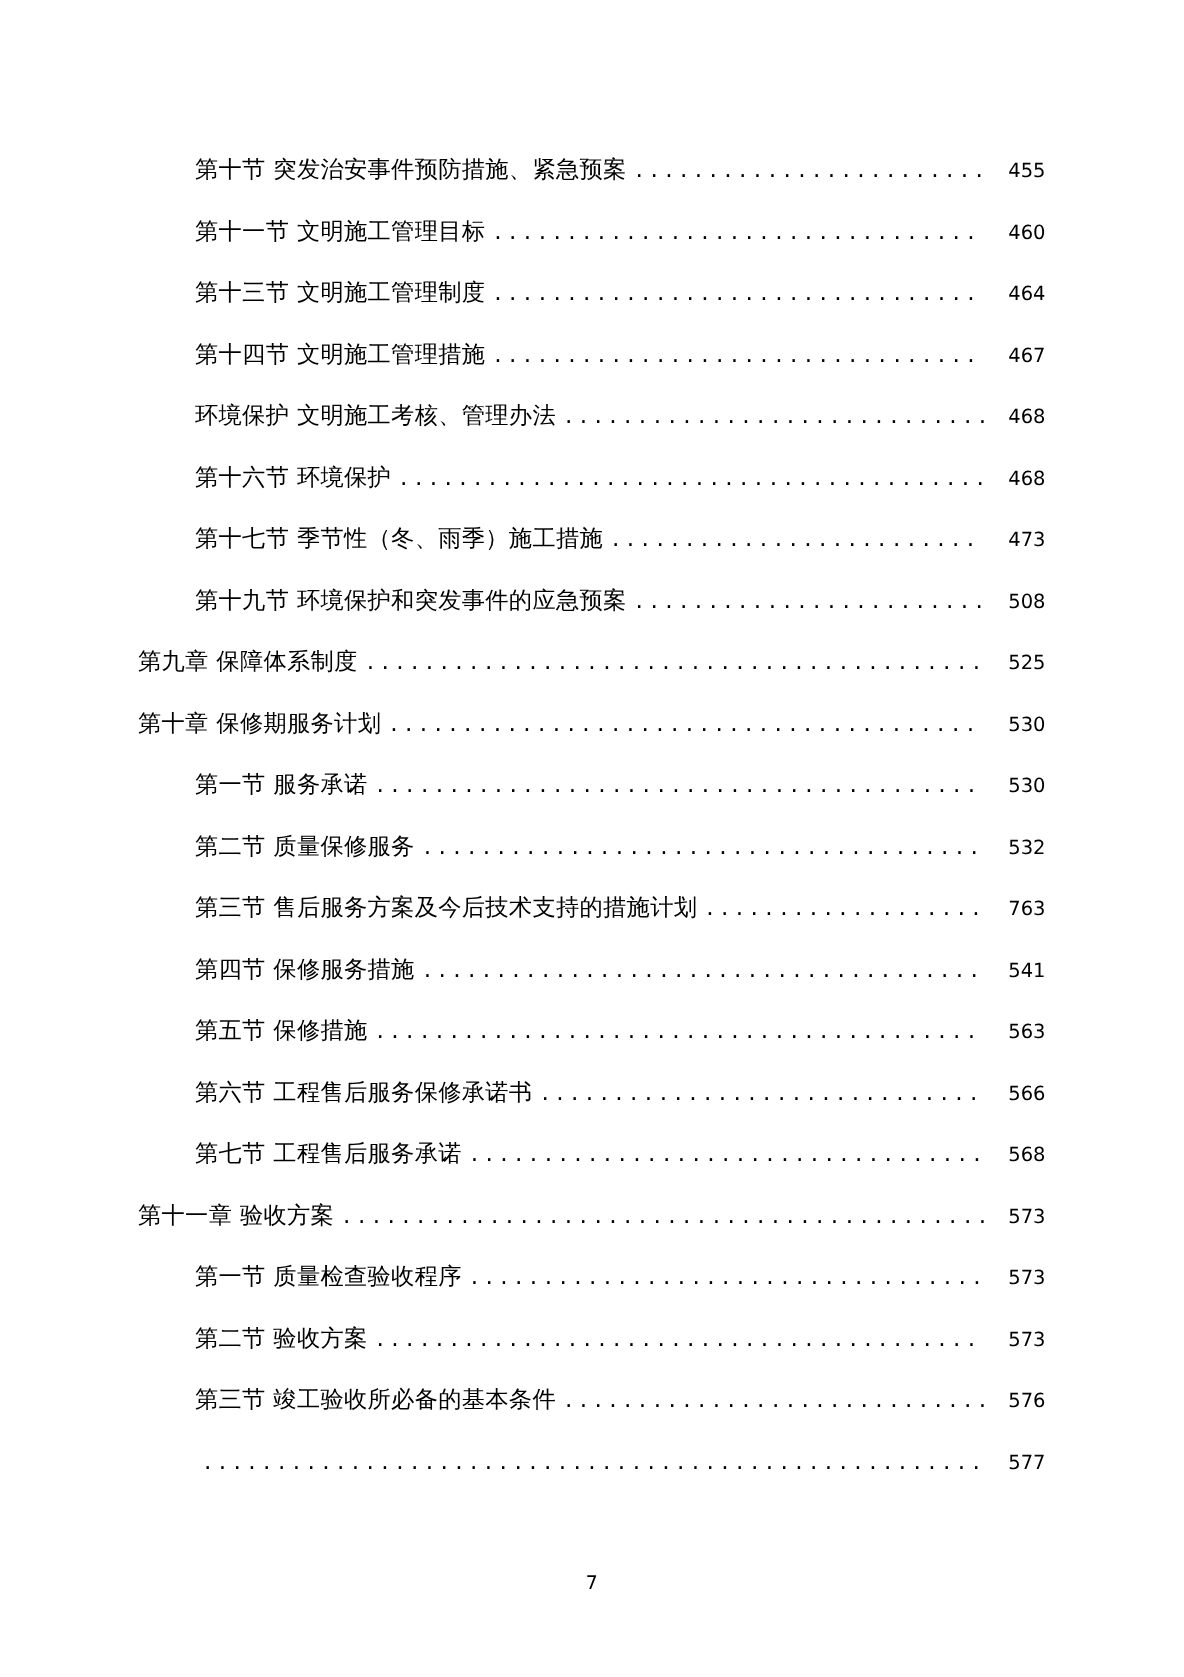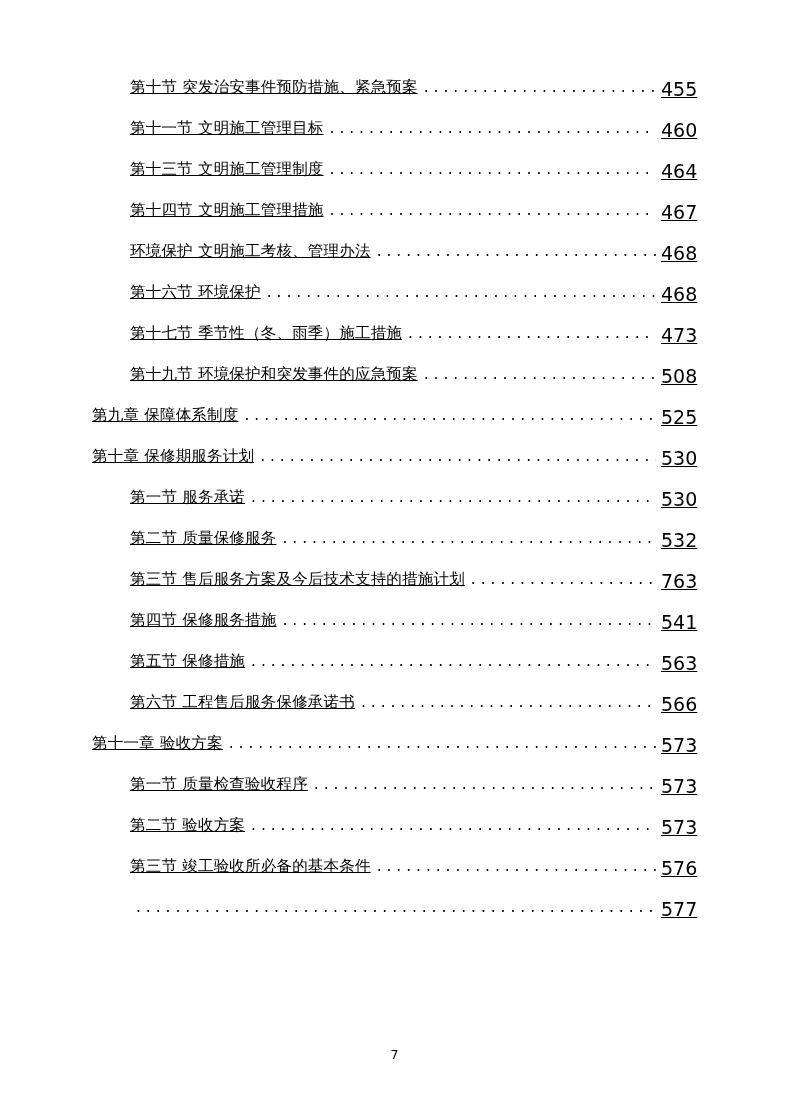--- a/index.html
+++ b/index.html
@@ -22,26 +22,25 @@
     box-sizing: border-box;
     padding: 80px 92px 0 92px;
   }
   .toc {
     list-style: none;
     margin: 0;
     padding: 0;
   }
   .toc-entry {
     display: flex;
-    align-items: flex-start;
+    align-items: flex-end;
     font-size: 15.5px;
     line-height: 1;
     height: 41px;
     white-space: nowrap;
-    text-decoration: underline;
   }
   .toc-entry .label {
     flex: 0 0 auto;
     letter-spacing: 0.2px;
   }
   .toc-entry .dots {
     flex: 1 1 auto;
     overflow: hidden;
     margin: 0 5px 0 6px;
     position: relative;
@@ -54,21 +53,21 @@
     bottom: 0;
     font-size: 15.5px;
     letter-spacing: 0px;
     white-space: nowrap;
     color: #000;
   }
   .toc-entry .page-num {
     flex: 0 0 auto;
     width: 36px;
     text-align: right;
-    font-size: 19px;
+    font-size: 13px;
   }
   
   .lvl-0 { padding-left: 0px; }
   .lvl-1 { padding-left: 38px; }
 
   .footer {
     position: absolute;
     left: 0;
     right: 0;
     bottom: 56px;
@@ -155,20 +154,25 @@
       <li class="toc-entry lvl-1">
         <span class="label">第五节  保修措施</span>
         <span class="dots"></span>
         <span class="page-num">563</span>
       </li>
       <li class="toc-entry lvl-1">
         <span class="label">第六节  工程售后服务保修承诺书</span>
         <span class="dots"></span>
         <span class="page-num">566</span>
       </li>
+      <li class="toc-entry lvl-1">
+        <span class="label">第七节  工程售后服务承诺</span>
+        <span class="dots"></span>
+        <span class="page-num">568</span>
+      </li>
       <li class="toc-entry lvl-0">
         <span class="label">第十一章  验收方案</span>
         <span class="dots"></span>
         <span class="page-num">573</span>
       </li>
       <li class="toc-entry lvl-1">
         <span class="label">第一节  质量检查验收程序</span>
         <span class="dots"></span>
         <span class="page-num">573</span>
       </li>

